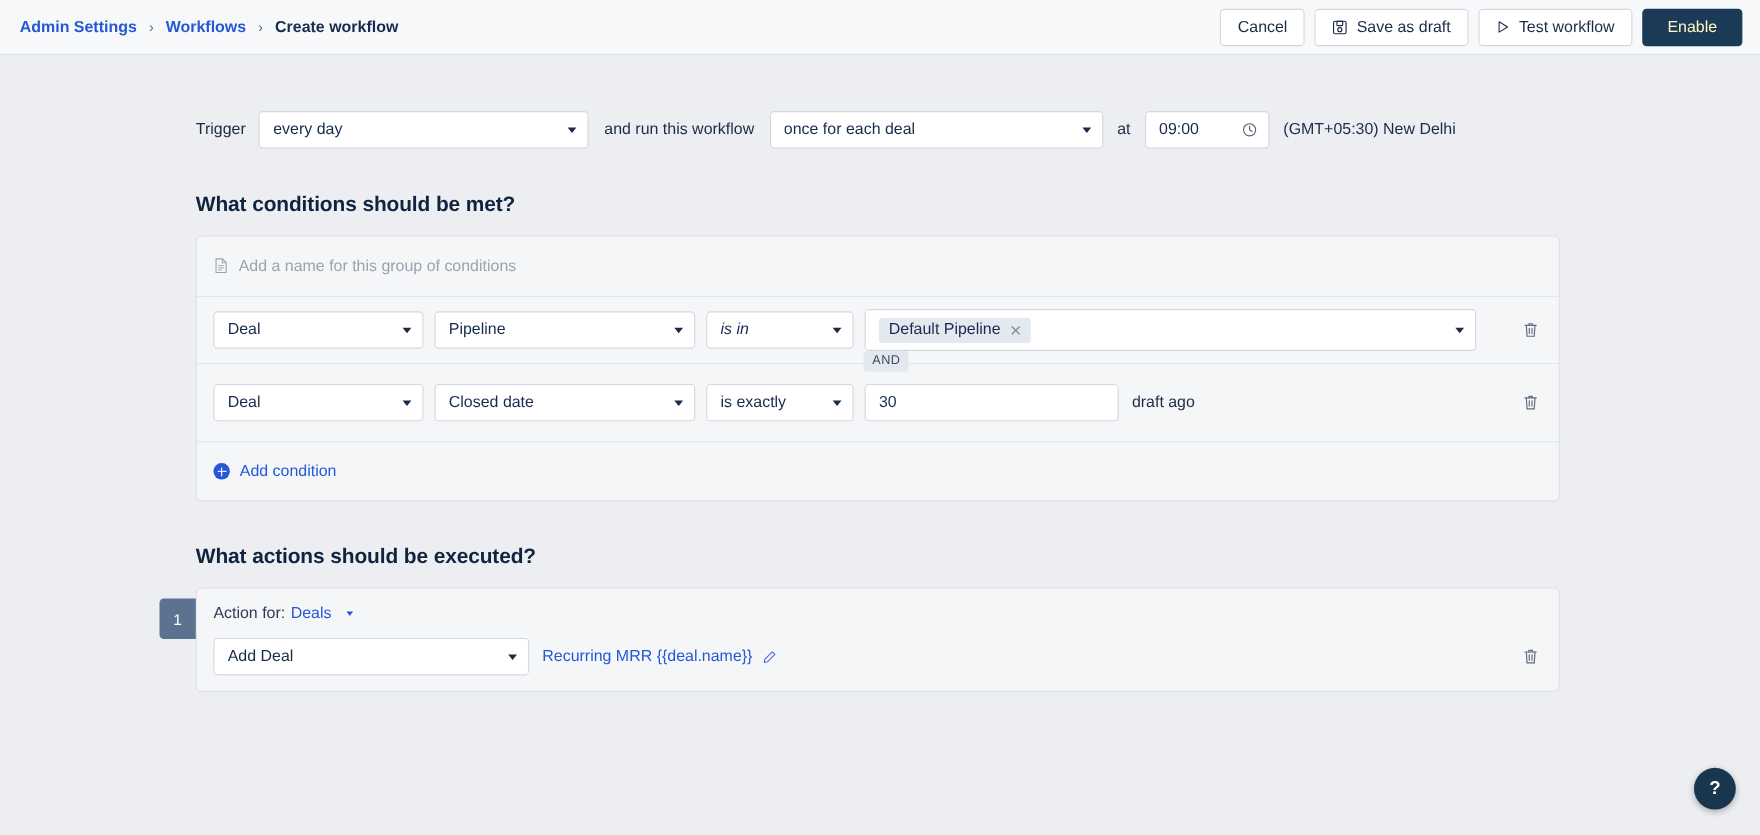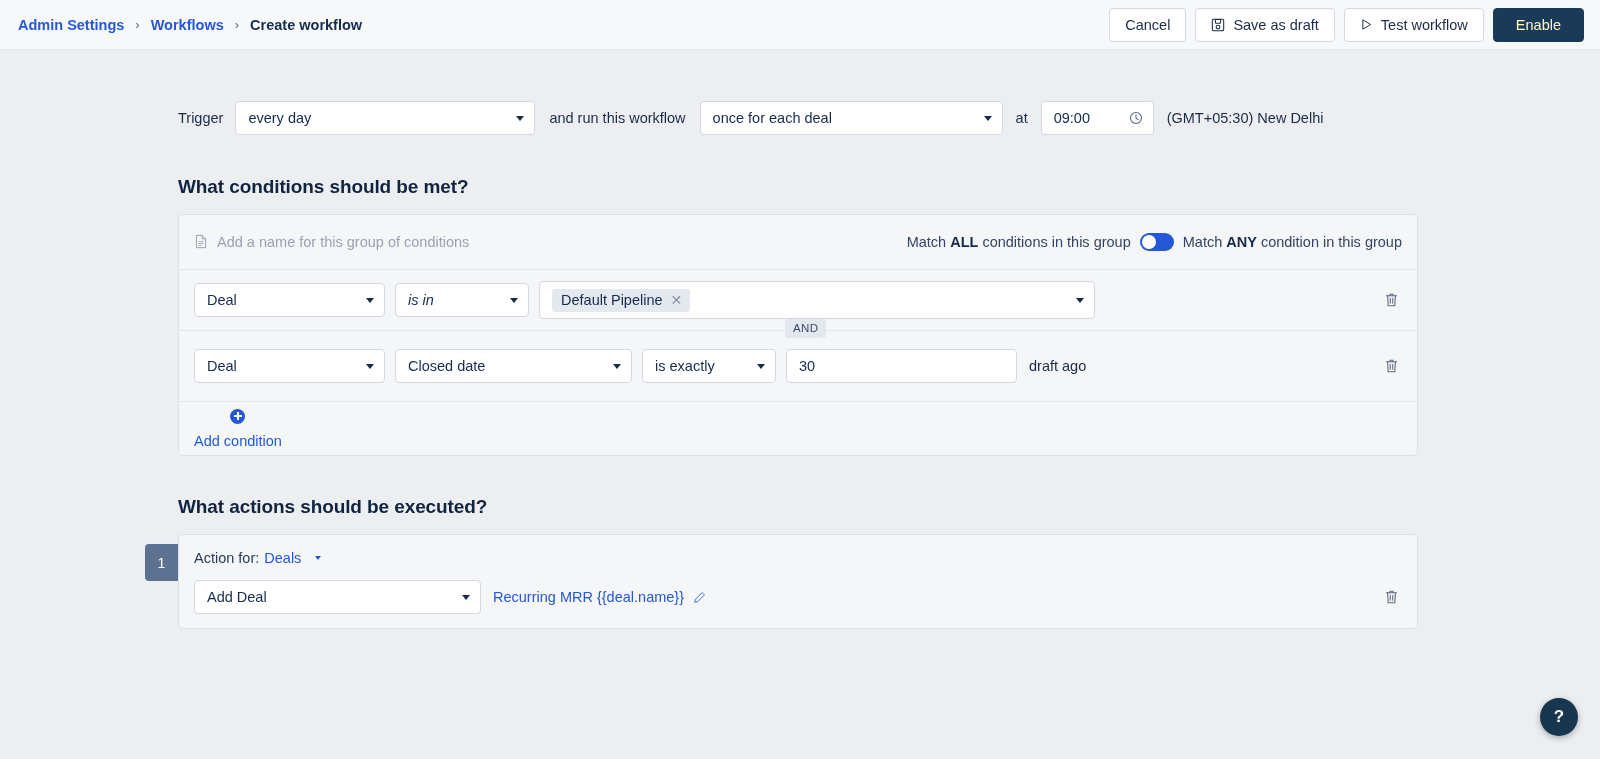--- a/index.html
+++ b/index.html
@@ -187,21 +187,21 @@
 
   .card-foot {
     border-top: 1px solid #e2e5ea;
     height: 54px;
     display: flex;
     align-items: center;
     padding: 0 15px;
   }
   .add-link {
     display: inline-flex; align-items: center; gap: 9px;
-    color: #2557d6; font-size: 14.5px; cursor: pointer; flex-direction: column;
+    color: #2557d6; font-size: 14.5px; cursor: pointer;
   }
   .plus-circle {
     width: 15px; height: 15px; border-radius: 50%;
     background: #2557d6; position: relative; flex: none;
   }
   .plus-circle::before, .plus-circle::after {
     content: ""; position: absolute; background: #fff;
   }
   .plus-circle::before { left: 3.5px; top: 6.8px; width: 8px; height: 1.6px; }
   .plus-circle::after { top: 3.5px; left: 6.7px; height: 8px; width: 1.6px; }
@@ -335,40 +335,29 @@
           <span class="ico">
             <svg width="14" height="15" viewBox="0 0 16 18" fill="none" stroke="#9aa3b2" stroke-width="1.2">
               <path d="M2.5 1.6h7l4 4v10.8h-11z"></path>
                 <path d="M9.4 1.7v4.1h4"></path>
               <path d="M4.8 9h6.2M4.8 11.4h6.2M4.8 13.7h4" stroke-width="1"></path>
             </svg>
           </span>
           <span>Add a name for this group of conditions</span>
         </div>
 
-        <div class="match-wrap">
-          <span>
-            <span>Match</span>
-            <b>ALL</b>
-            <span>conditions in this group</span>
-          </span>
-          <span class="toggle">
-            <span class="knob"></span>
-          </span>
-          <span>
-            <span>Match</span>
-            <b>ANY</b>
-            <span>condition in this group</span>
-          </span>
-        </div>
       </div>
 
       <div class="cond-row">
         <div class="select" style="width:191px;">
           <span class="val">Deal</span>
+          <span class="caret"></span>
+        </div>
+        <div class="select" style="width:237px; margin-left:10px;">
+          <span class="val">Pipeline</span>
           <span class="caret"></span>
         </div>
         <div class="select" style="width:134px; margin-left:10px;font-style:italic;">
           <span class="val">is in</span>
           <span class="caret"></span>
         </div>
         <div class="select" style="width:556px; margin-left:10px; height:38px;">
           <span class="val">
             <span class="tag">
               <span>Default Pipeline</span>

